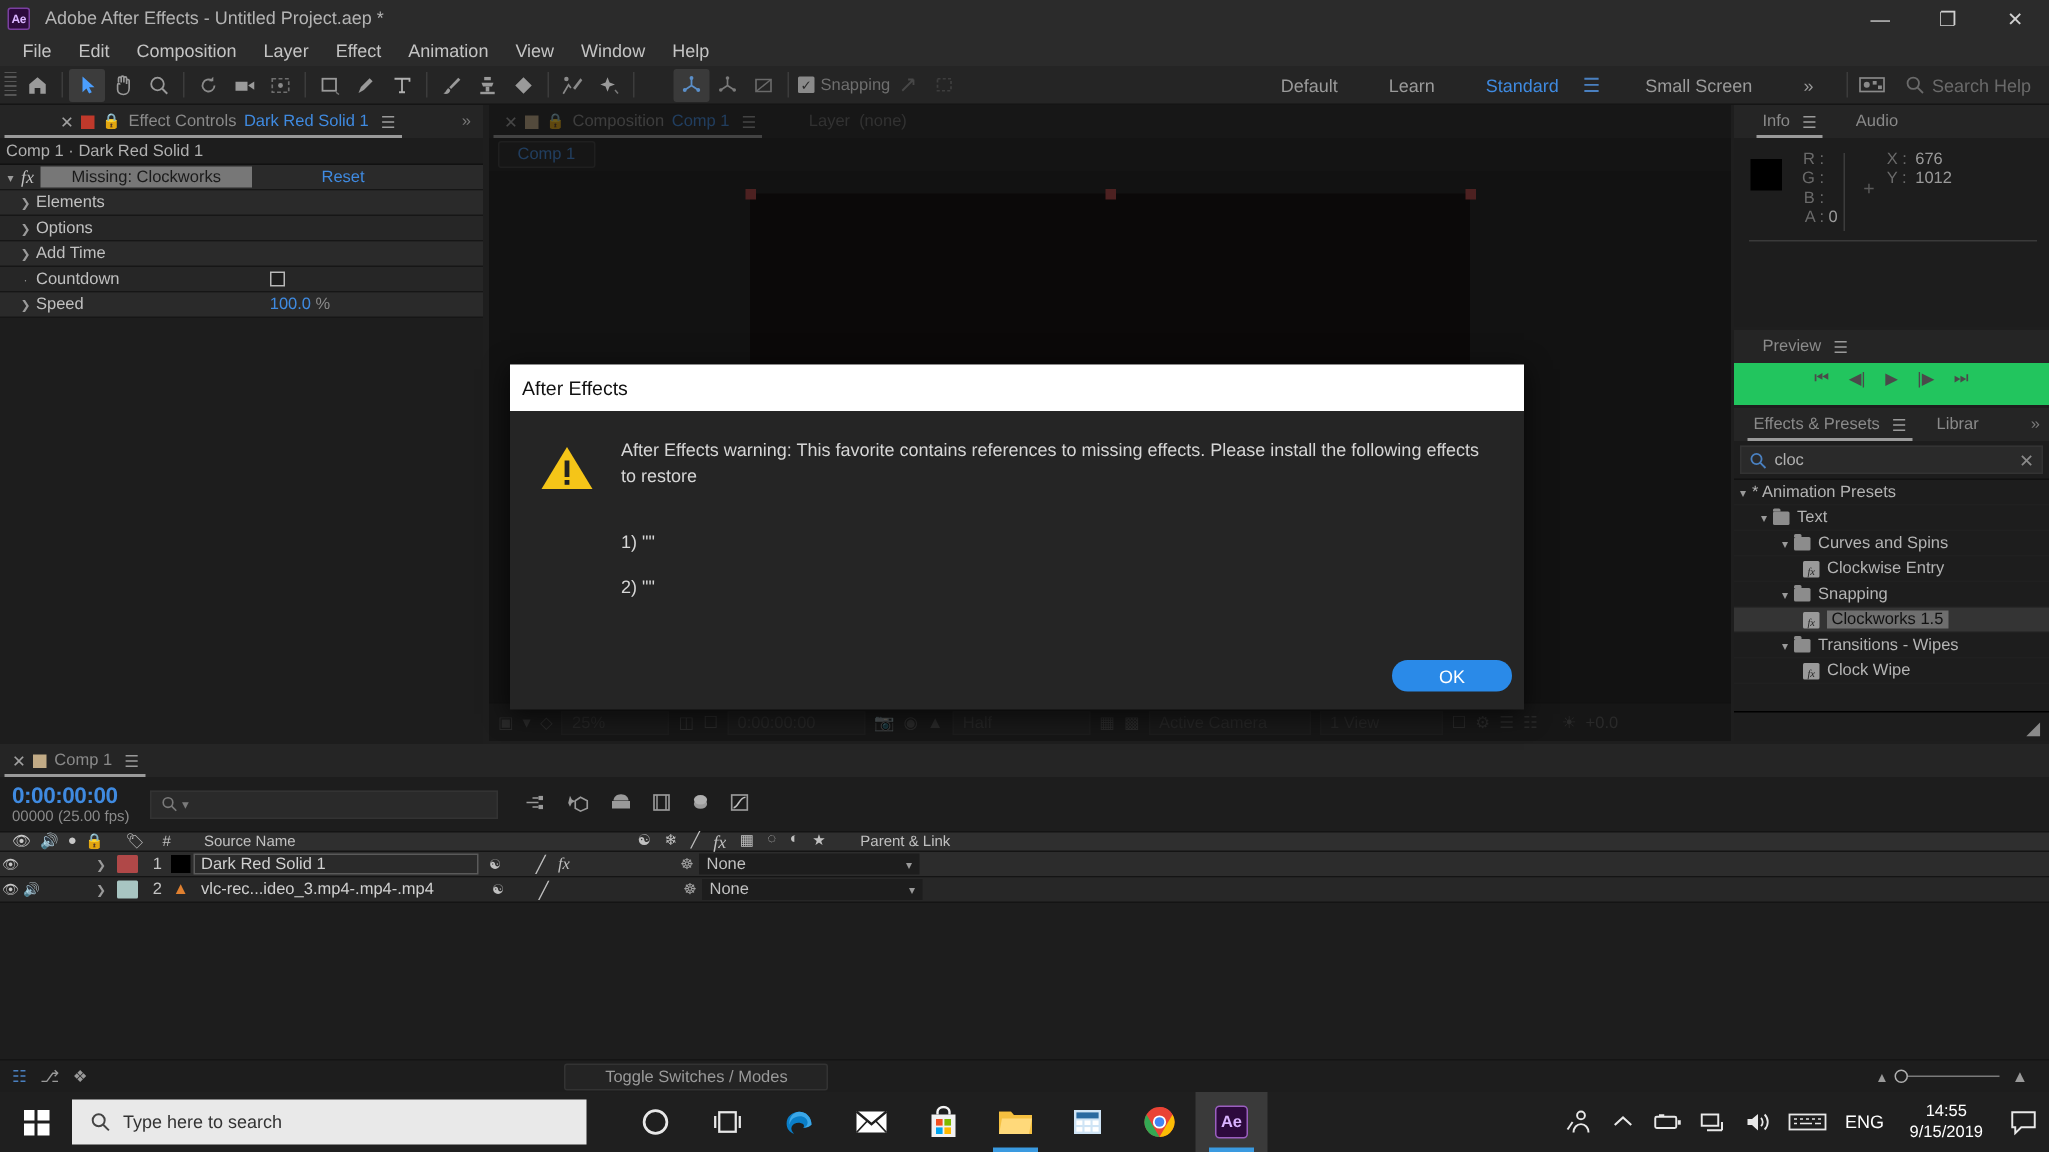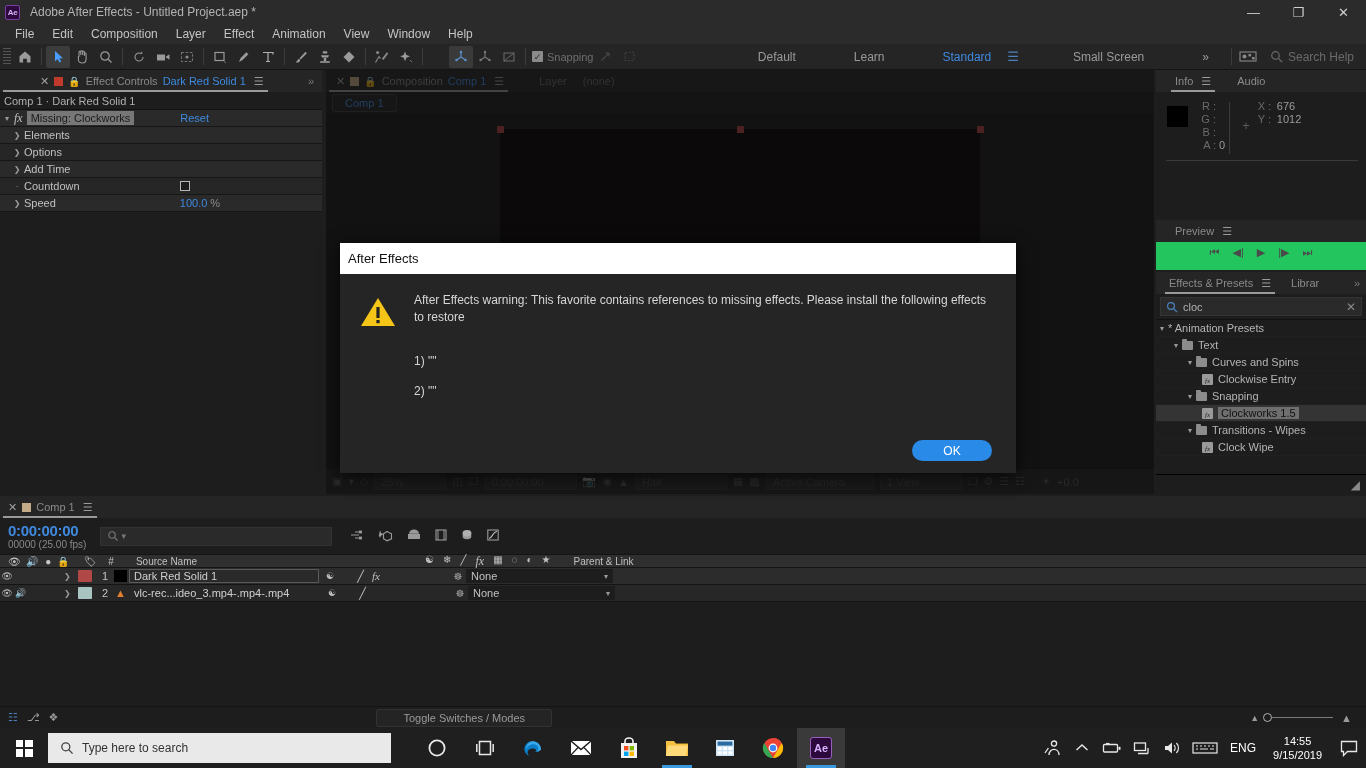--- a/index.html
+++ b/index.html
@@ -102,21 +102,21 @@
     border-bottom: 1px solid #111;
   }
   .ec-row {
     height: 17px; display: flex; align-items: center;
     border-bottom: 1px solid #161616; background: #2a2a2a; font-size: 11px;
   }
   .ec-row.alt { background: #262626; }
   .arrow { width: 14px; text-align: center; color: #9a9a9a; font-size: 8px; }
   .fx-ic { font-style: italic; font-family: "Liberation Serif", serif; color: #c0c0c0; font-size: 12px; margin-right: 4px;}
   .ec-name-hl {
-    background: #777; color: #1a1a1a; padding: 1px 4px; font-size: 11px;
+    background: #777; color: #1a1a1a; padding: 1px 21px; font-size: 11px;
   }
   .ec-reset { color: #3f8ae0; margin-left: 46px; font-size: 11px; }
   .ec-label { color: #c0c0c0; }
   .ec-val { color: #3f8ae0; font-size: 11px; }
   .ec-chkbox {
     width: 10px; height: 10px; border: 1px solid #b8b8b8; background: #1d1d1d;
   }
   .ec-body { background: #1d1d1d; height: 100%; }
 
   
@@ -250,21 +250,21 @@
   .dlg-title {
     height: 31px; background: #fff; color: #111; font-size: 13px;
     display: flex; align-items: center; padding-left: 8px;
   }
   .dlg-body { padding: 18px 20px 0 20px; display: flex; gap: 14px; }
   .warn-tri { width: 40px; flex: none; padding-top: 4px; }
   .dlg-text { font-size: 12px; color: #d6d6d6; line-height: 17px; }
   .dlg-gap { height: 14px; }
   .dlg-item { margin-top: 13px; }
   .ok-btn {
-    position: absolute; right: 24px; bottom: 12px; width: 80px; height: 21px;
+    position: absolute; right: 8px; bottom: 12px; width: 80px; height: 21px;
     background: #2a8ae8; color: #fff; border-radius: 11px; font-size: 12px;
     display: flex; align-items: center; justify-content: center; border: 0;
     font-family: inherit;
   }
 
   
   #taskbar {
     position: absolute; left: 0; bottom: 0; width: 1366px; height: 40px;
     background: #1f1f1f; display: flex; align-items: center;
   }
@@ -442,21 +442,21 @@
           <path d="M2.5 10.5 10 3M10 3H6.4M10 3v3.6" stroke="#6a6a6a" stroke-width="1.2" fill="none"></path>
         </svg>
     </div>
     <div class="tb-ico" style="opacity:.45">
       <svg width="13" height="13" viewBox="0 0 13 13">
           <rect x="2" y="2.5" width="9" height="8" stroke="#5e5e5e" stroke-width="1.1" fill="none" stroke-dasharray="2 1.5"></rect>
         </svg>
     </div>
 
     <div style="flex:1"></div>
-    <div style="display:flex;align-items:center;gap:50px;margin-right:14px">
+    <div style="display:flex;align-items:center;gap:26px;margin-right:14px">
       <span class="ws-item">Default</span>
       <span class="ws-item">Learn</span>
       <span style="display:flex;align-items:center;gap:12px">
         <span class="ws-item active">Standard</span>
         <span class="hamb">☰</span>
       </span>
       <span class="ws-item">Small Screen</span>
       <span class="ws-item">»</span>
     </div>
     <div class="tb-sep"></div>
@@ -530,21 +530,21 @@
     <div class="panel-tabbar">
       <div class="panel-tab active" style="padding-left:10px">
         <span class="tab-x">✕</span>
         <span class="tab-sq" style="background:#c2ab86"></span>
         <span style="color:#7a7a7a;font-size:10px">🔒</span>
         <span>Composition</span>
         <span class="tab-blue">Comp 1</span>
         <span class="tab-menu">☰</span>
       </div>
       <span style="margin-left:28px;color:#6a6a6a">Layer</span>
-      <span style="margin-left:16px;color:#6a6a6a">(none)</span>
+      <span style="margin-left:6px;color:#6a6a6a">(none)</span>
     </div>
     <div class="comp-tabrow">
       <div class="comp-tab">Comp 1</div>
     </div>
     <div class="comp-canvas">
       <div class="comp-solid">
         <div class="handle" style="left:-3px;top:-3px"></div>
         <div class="handle" style="left:237px;top:-3px"></div>
         <div class="handle" style="left:477px;top:-3px"></div>
       </div>

